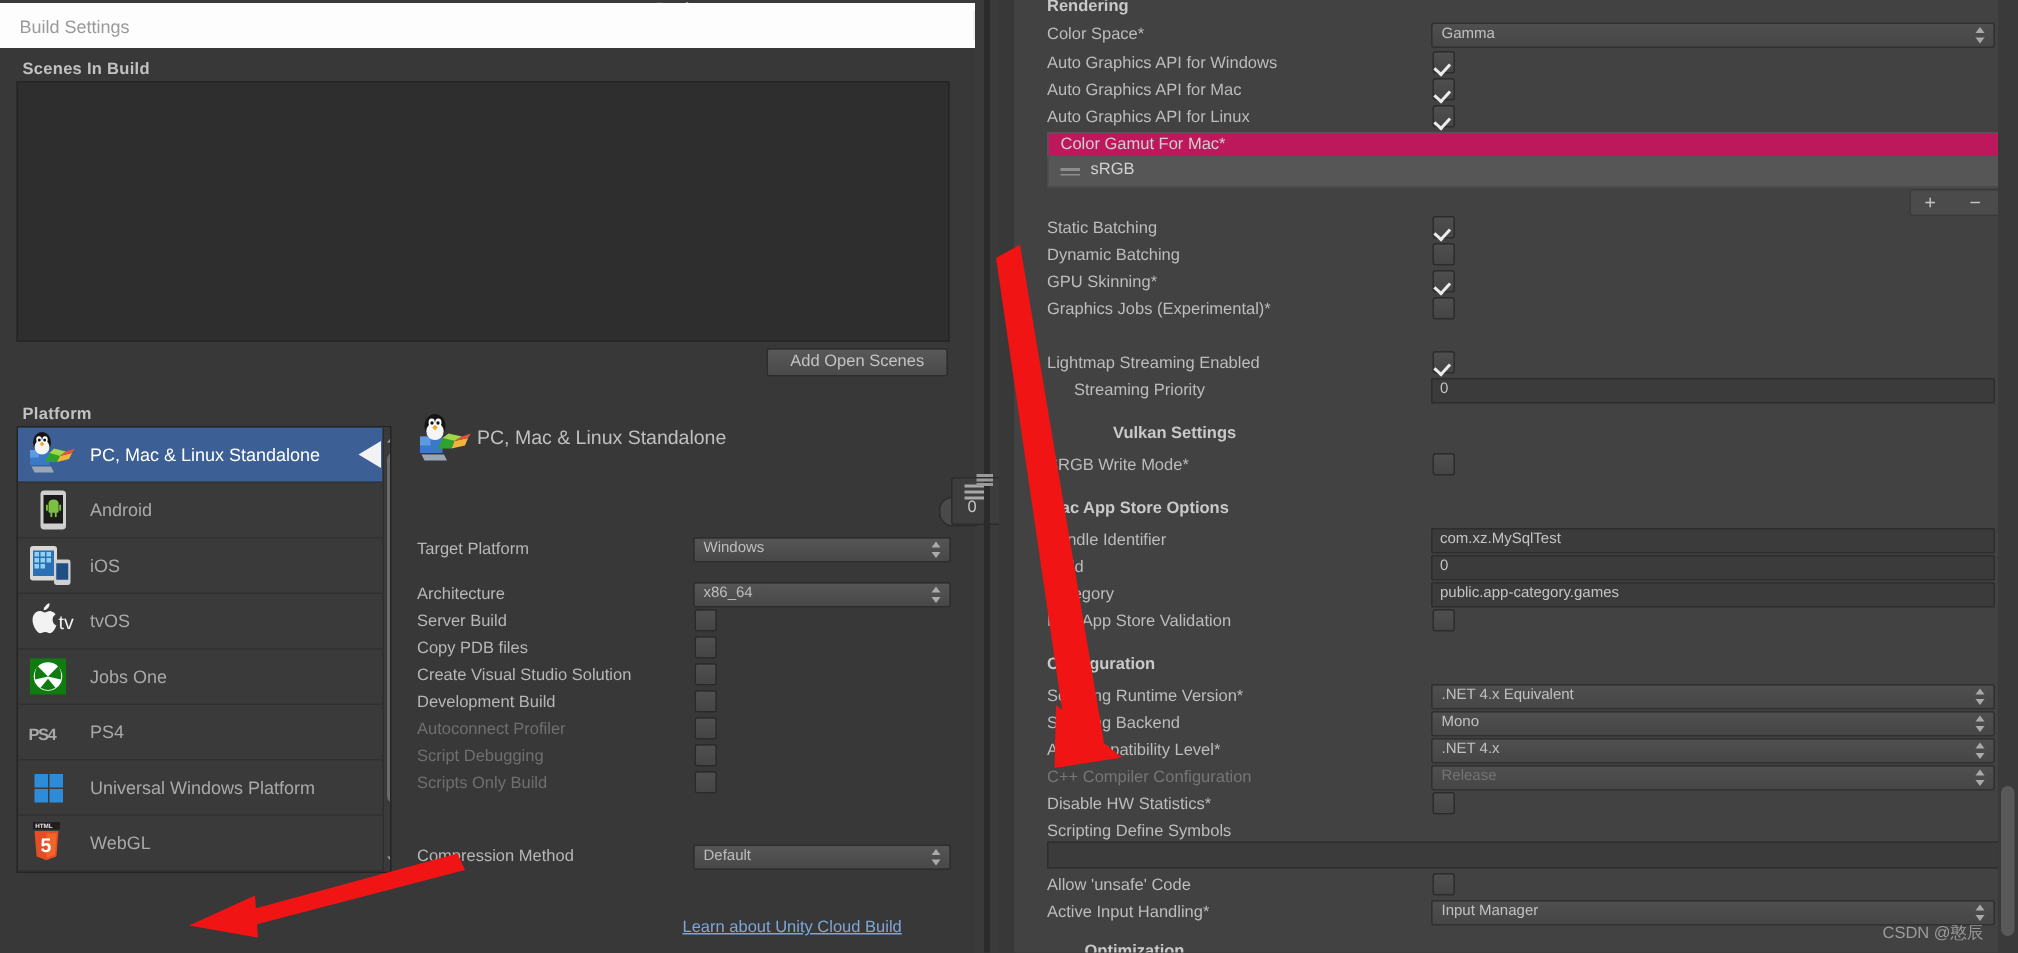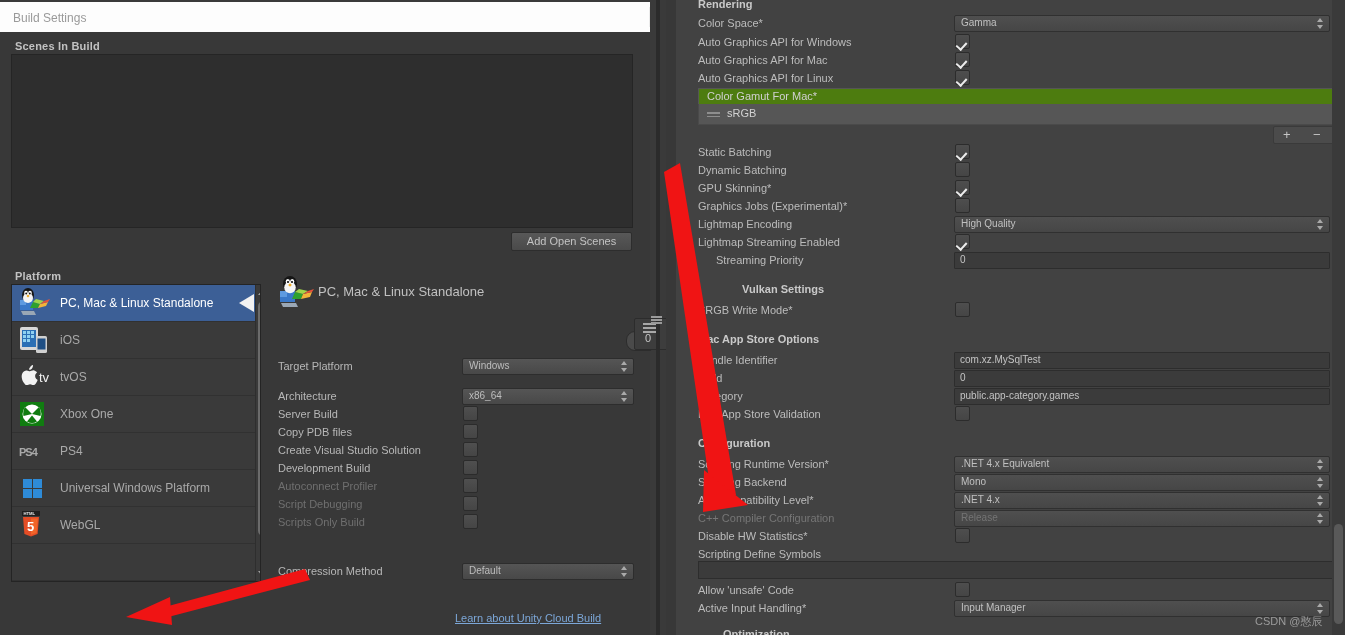--- a/index.html
+++ b/index.html
@@ -154,21 +154,21 @@
   }
   .icheck.on:after{
     content:"";position:absolute;left:2px;top:5px;width:5px;height:8px;
     border:solid #ececec;border-width:0 2px 2px 0;transform:rotate(42deg);
   }
 
   
   .gamut{position:absolute;left:22px;top:88px;width:640px;}
   .gamut-head{
     position:absolute;left:0;top:0;width:638px;height:16px;
-    background:#4d7c0f;border:1px solid #555555;
+    background:#be185d;border:1px solid #555555;
   }
   .gamut-head span{position:absolute;left:8px;top:1px;font-size:11px;color:#d0d0d0;}
   .gamut-body{
     position:absolute;left:0;top:16px;width:638px;height:20px;
     background:#565656;border:1px solid #4a4a4a;border-top:none;
   }
   .gamut-grip{position:absolute;left:8px;top:8px;width:13px;height:5px;}
   .gamut-grip i{display:block;height:1.5px;background:#8e8e8e;margin-bottom:2px;}
   .gamut-body span{position:absolute;left:28px;top:3px;font-size:11px;color:#d2d2d2;}
   .gamut-ctrl{
@@ -242,20 +242,37 @@
                 <circle cx="6.2" cy="5.4" r="1" fill="#111"></circle>
                 <circle cx="9.8" cy="5.4" r="1" fill="#111"></circle>
                 <path d="M6.5 8 L8 6.5 L9.5 8 L8 9.5 Z" fill="#f0a81e"></path>
               </g>
             </svg>
           </div>
           <div class="plat-name">PC, Mac &amp; Linux Standalone</div>
           <div class="plat-unity"></div>
         </div>
 
+        <div class="plat-item">
+          <div class="plat-icon">
+            <svg width="34" height="30" viewBox="0 0 34 30">
+              <rect x="9" y="2" width="17" height="26" rx="2.5" fill="#cfcfcf"></rect>
+              <rect x="11" y="5" width="13" height="19" fill="#1b1b1b"></rect>
+              <g fill="#7bc043" transform="translate(13.5,8) scale(0.42)">
+                <ellipse cx="10" cy="6" rx="8" ry="6"></ellipse>
+                <rect x="2" y="7" width="16" height="14" rx="2"></rect>
+                <rect x="-2" y="8" width="3" height="10" rx="1.5"></rect>
+                <rect x="19" y="8" width="3" height="10" rx="1.5"></rect>
+                <rect x="5" y="20" width="3" height="8" rx="1.5"></rect>
+                <rect x="12" y="20" width="3" height="8" rx="1.5"></rect>
+              </g>
+            </svg>
+          </div>
+          <div class="plat-name">Android</div>
+        </div>
 
         <div class="plat-item">
           <div class="plat-icon">
             <svg width="34" height="30" viewBox="0 0 34 30">
               <rect x="2" y="2" width="18" height="23" rx="2" fill="#d8d8d8"></rect>
               <rect x="4" y="5" width="14" height="17" fill="#2b6fb5"></rect>
               <g fill="#8fd0f0">
                 <rect x="5" y="6" width="3" height="3"></rect>
                   <rect x="9" y="6" width="3" height="3"></rect>
                 <rect x="13" y="6" width="3" height="3"></rect>
@@ -286,21 +303,21 @@
         <div class="plat-item">
           <div class="plat-icon">
             <svg width="34" height="30" viewBox="0 0 34 30">
               <rect x="2" y="3" width="24" height="24" fill="#107c10"></rect>
               <circle cx="14" cy="15" r="9.5" fill="#ffffff"></circle>
               <path d="M14 15 L7 8 Q4.5 12 5.5 17 Z" fill="#107c10"></path>
               <path d="M14 15 L21 8 Q23.5 12 22.5 17 Z" fill="#107c10"></path>
               <path d="M14 16.5 L9 22.5 Q14 25.5 19 22.5 Z" fill="#107c10"></path>
             </svg>
           </div>
-          <div class="plat-name">Xbox One</div>
+          <div class="plat-name">Jobs One</div>
         </div>
 
         <div class="plat-item">
           <div class="plat-icon">
             <svg width="34" height="30" viewBox="0 0 34 30">
               <text x="1" y="20" font-family="Liberation Sans, sans-serif" font-size="11" font-weight="bold" fill="#a9a9a9" letter-spacing="-1">PS4</text>
             </svg>
           </div>
           <div class="plat-name">PS4</div>
         </div>
@@ -497,27 +514,20 @@
         <div class="icheck"></div>
       </div>
       <div class="irow" style="top:180px;">
         <div class="irow-lbl">GPU Skinning*</div>
         <div class="icheck on"></div>
       </div>
       <div class="irow" style="top:198px;">
         <div class="irow-lbl">Graphics Jobs (Experimental)*</div>
         <div class="icheck"></div>
       </div>
-      <div class="irow" style="top:216px;">
-        <div class="irow-lbl">Lightmap Encoding</div>
-        <div class="idrop">
-          <div class="dval">High Quality</div>
-          <div class="dd-arrows"></div>
-        </div>
-      </div>
       <div class="irow" style="top:234px;">
         <div class="irow-lbl">Lightmap Streaming Enabled</div>
         <div class="icheck on"></div>
       </div>
       <div class="irow" style="top:252px;">
         <div class="irow-lbl indent">Streaming Priority</div>
         <div class="ifield">
           <div class="fval">0</div>
         </div>
       </div>

